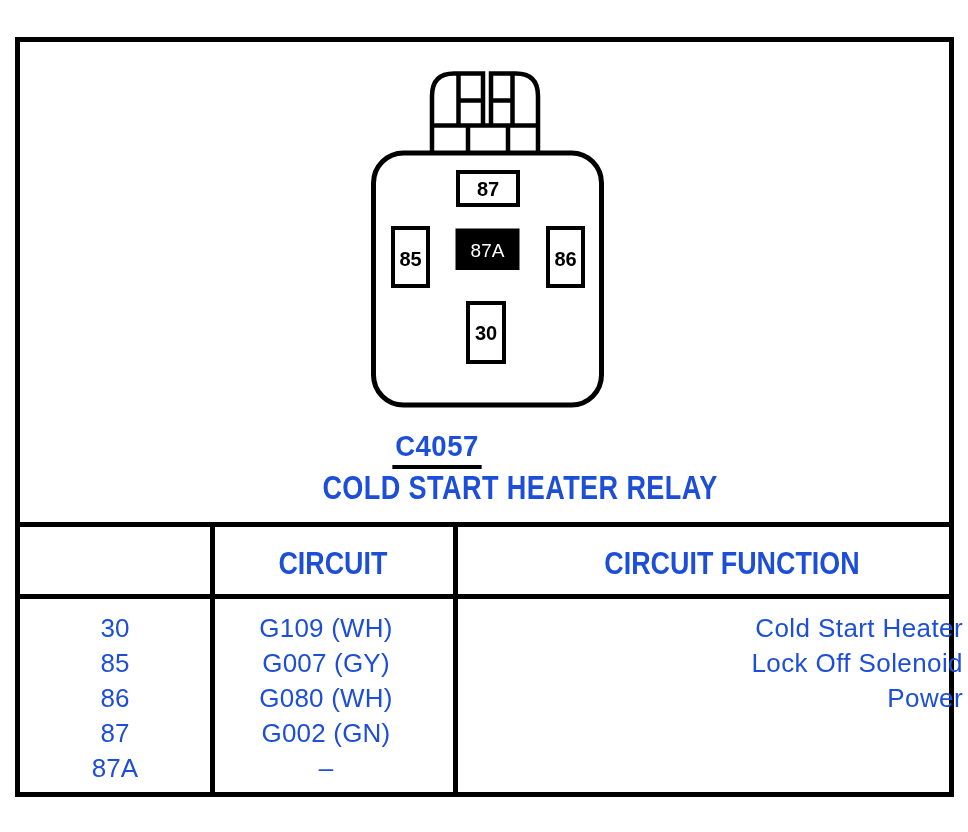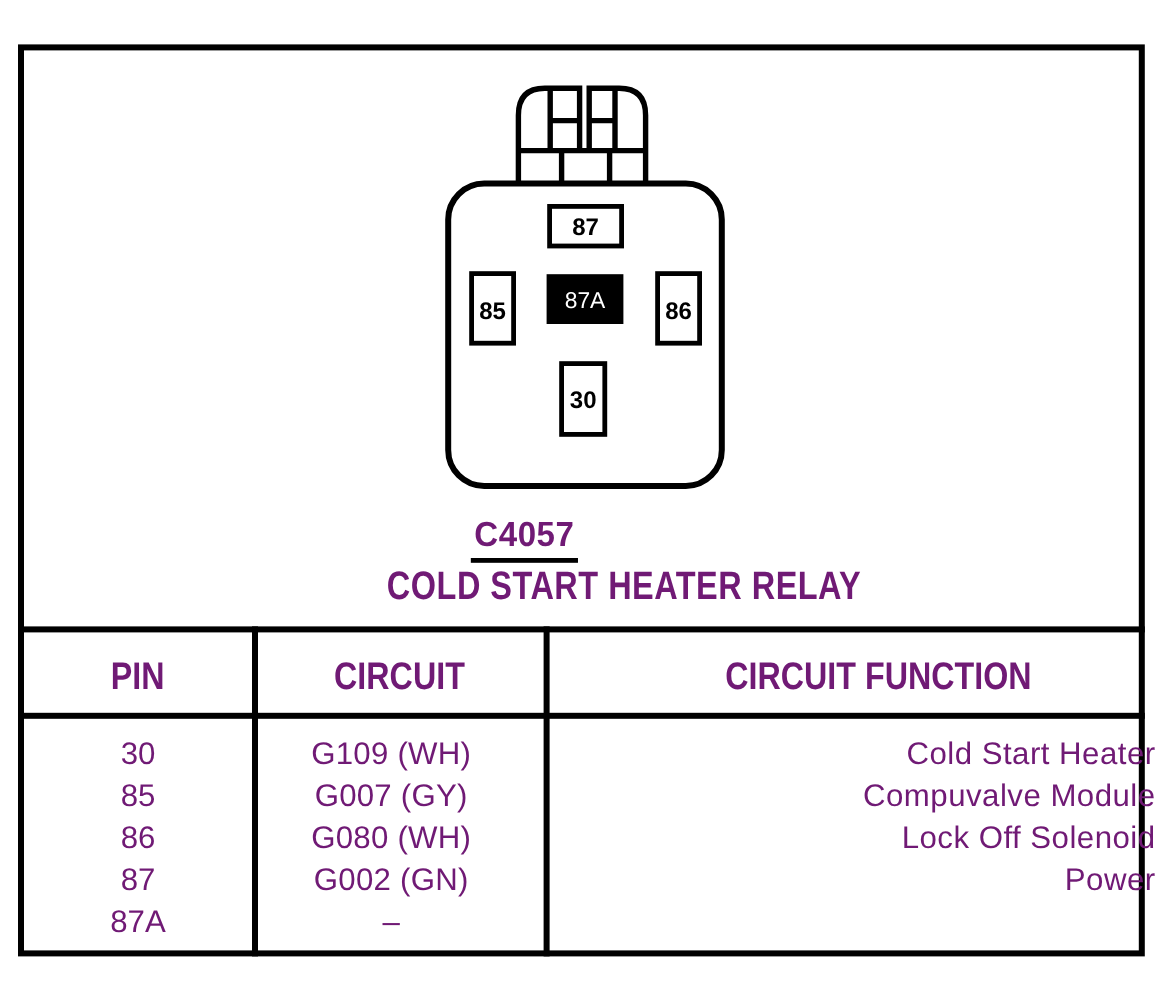--- a/index.html
+++ b/index.html
@@ -1,18 +1,18 @@
 <!DOCTYPE html>
 <html><head>
 <meta charset="utf-8">
 <style>
   html,body{margin:0;padding:0;background:#ffffff;}
   #canvas{
     position:relative;width:968px;height:832px;background:#ffffff;
-    font-family:"Liberation Sans", sans-serif;color:#701a75;overflow:hidden;
+    font-family:"Liberation Sans", sans-serif;color:#1d4ed8;overflow:hidden;
   }
   
   .frame{
     position:absolute;left:15px;top:37px;width:929px;height:750px;
     border:5px solid #000;background:#fff;
   }
   
   .connector-svg{position:absolute;left:355px;top:58px;width:265px;height:360px;}
   
   .id-wrap{position:absolute;left:20px;top:432px;width:833px;text-align:center;}
@@ -101,23 +101,20 @@
   </div>
   <div class="name-wrap">
     <span class="name-label">COLD START HEATER RELAY</span>
   </div>
 
   <div class="hline sep-top"></div>
   <div class="hline sep-headerbottom"></div>
   <div class="vline vdiv1"></div>
   <div class="vline vdiv2"></div>
 
-  <div class="th th-pin">
-    <span>PIN</span>
-  </div>
   <div class="th th-circuit">
     <span>CIRCUIT</span>
   </div>
   <div class="th th-function">
     <span>CIRCUIT FUNCTION</span>
   </div>
 
   <div class="col col-pin">
     <div>30</div>
     <div>85</div>
@@ -129,18 +126,17 @@
   <div class="col col-circuit">
     <div>G109 (WH)</div>
     <div>G007 (GY)</div>
     <div>G080 (WH)</div>
     <div>G002 (GN)</div>
     <div>–</div>
   </div>
 
   <div class="col col-function">
     <div>Cold Start Heater</div>
-    <div>Compuvalve Module</div>
     <div>Lock Off Solenoid</div>
     <div>Power</div>
   </div>
 
 </div>
 
 </body></html>

